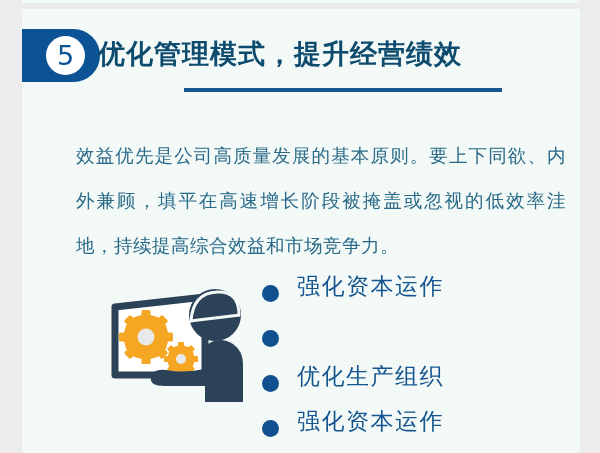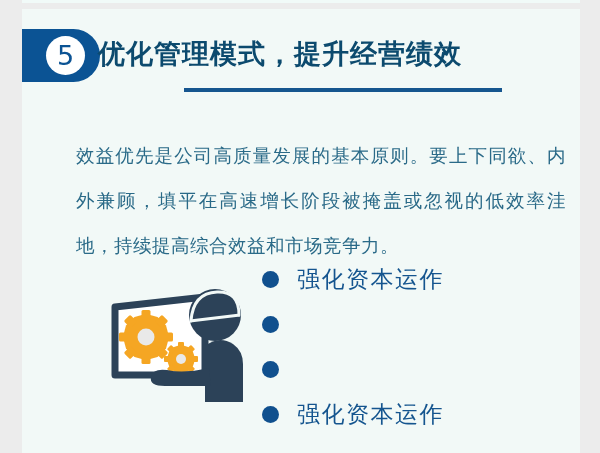--- a/index.html
+++ b/index.html
@@ -110,21 +110,21 @@
 
   
   .bullets {
     position: absolute;
     left: 240px;
     top: 248px;
     width: 300px;
   }
   .bullet-row {
     display: flex;
-    align-items: center;
+    align-items: flex-end;
     height: 45px;
   }
   .bullet-dot {
     width: 17px;
     height: 17px;
     border-radius: 50%;
     background: #10508e;
     flex: 0 0 auto;
   }
   .bullet-label {
@@ -209,20 +209,21 @@
   <div class="bullets">
     <div class="bullet-row">
       <span class="bullet-dot"></span>
       <span class="bullet-label">强化资本运作</span>
     </div>
     <div class="bullet-row">
       <span class="bullet-dot"></span>
     </div>
     <div class="bullet-row">
       <span class="bullet-dot"></span>
+      <span class="bullet-label">优化生产组织</span>
     </div>
     <div class="bullet-row">
       <span class="bullet-dot"></span>
       <span class="bullet-label">强化资本运作</span>
     </div>
   </div>
 
 </div>
 
 </body></html>

